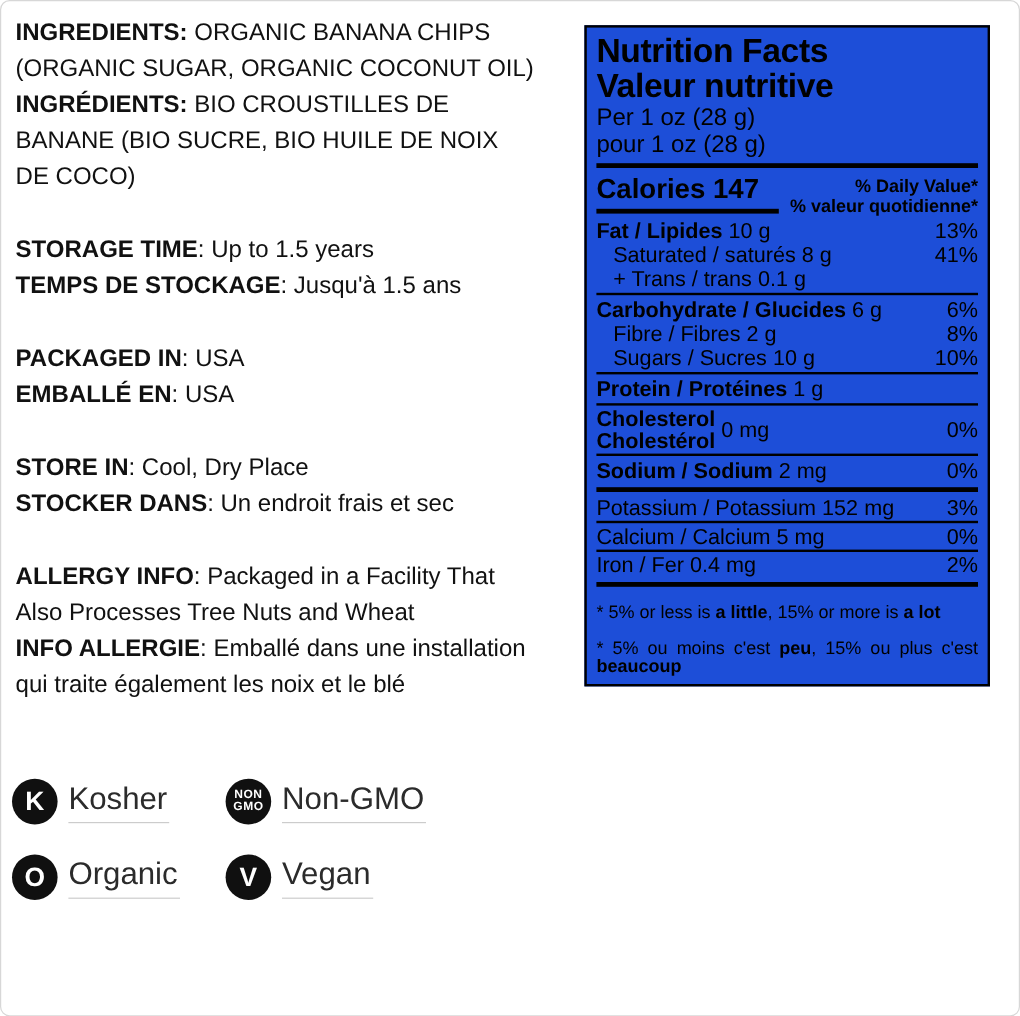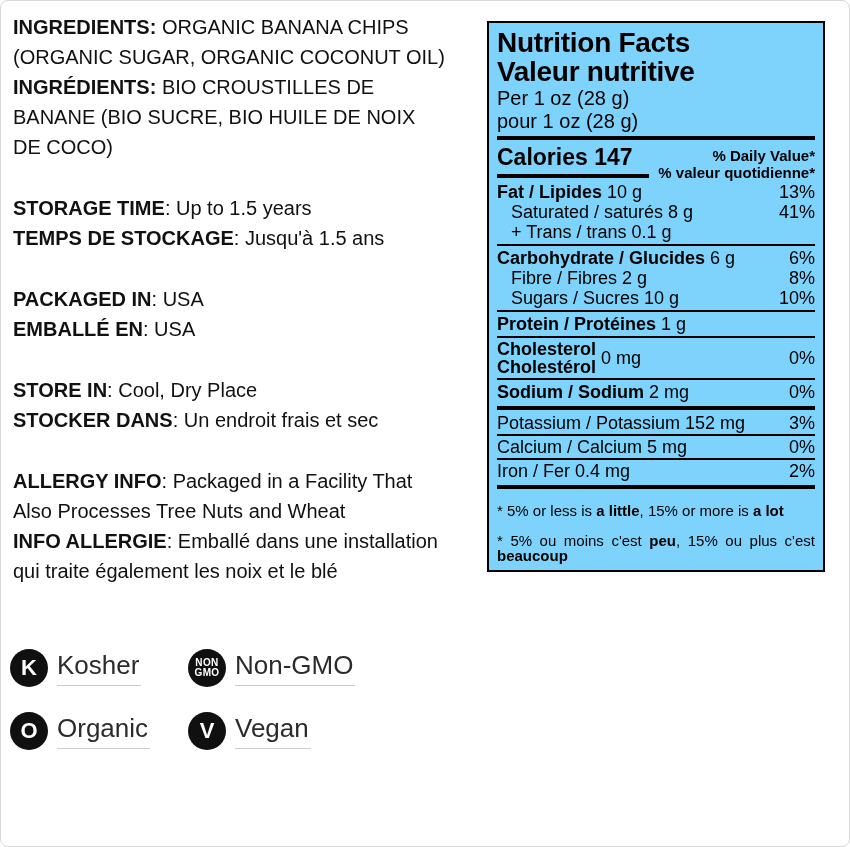--- a/index.html
+++ b/index.html
@@ -26,21 +26,21 @@
   .block { margin: 0 0 31px 0; }
   .block:last-child { margin-bottom: 0; }
   .tline { white-space: nowrap; }
   .lbl { font-weight: bold; }
 
   
   .nf {
     position: absolute; left: 487px; top: 21px; width: 338px;
     border: 2px solid #000; box-sizing: border-box;
     padding: 5px 8px 6px 8px;
-    background: #7dd3fc;
+    background: #1d4ed8;
   }
   .nf-title { font-size: 28px; line-height: 29px; font-weight: bold; letter-spacing: -0.3px; }
   .nf-serving { font-size: 20px; line-height: 21px; margin-top: 2px; }
   .bar { height: 4px; background: #000; margin: 4px 0 3px 0; }
   .nf-cal { display: flex; justify-content: space-between; align-items: flex-start; margin: 2px 0 1px 0; }
   .nf-cal-left {
     font-size: 23px; font-weight: bold;
     border-bottom: 4px solid #000;
     padding: 1px 16px 3px 0;
   }

